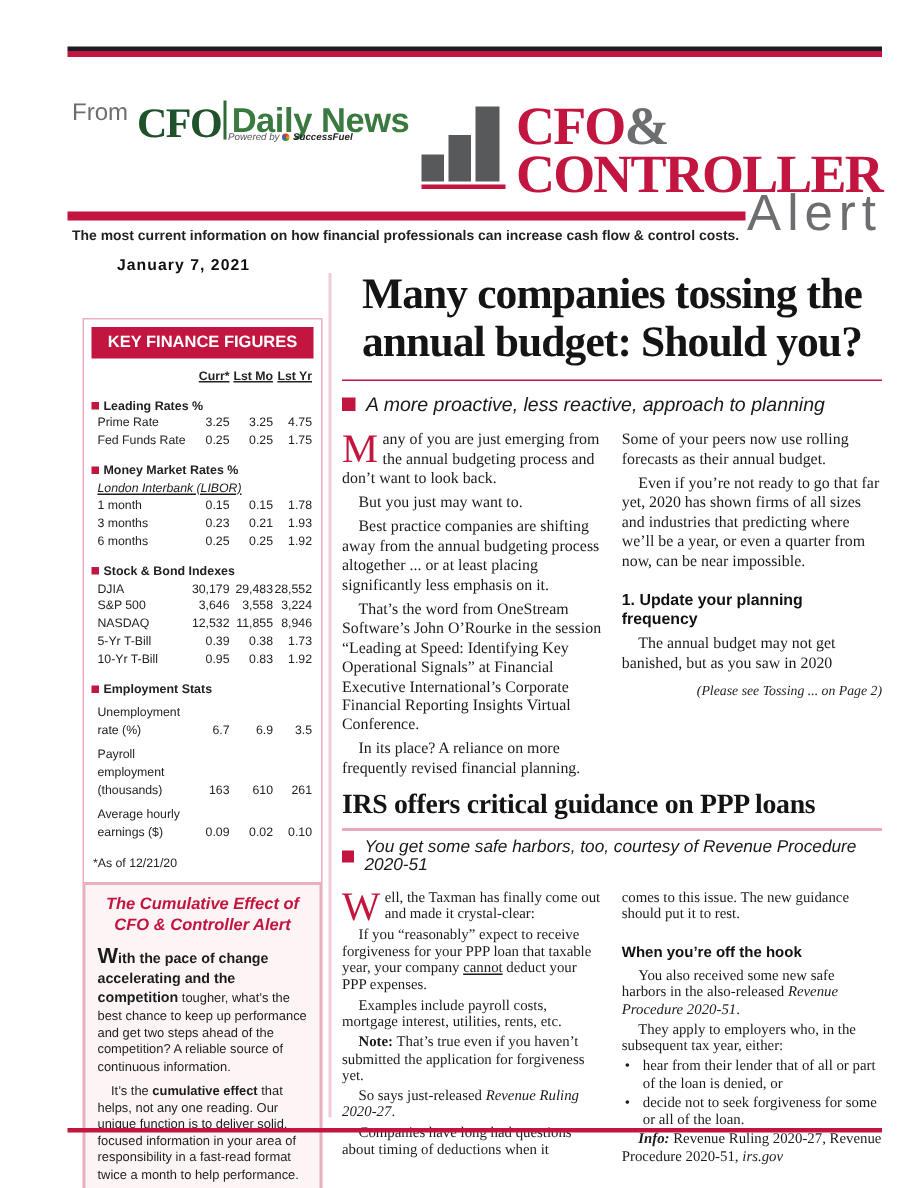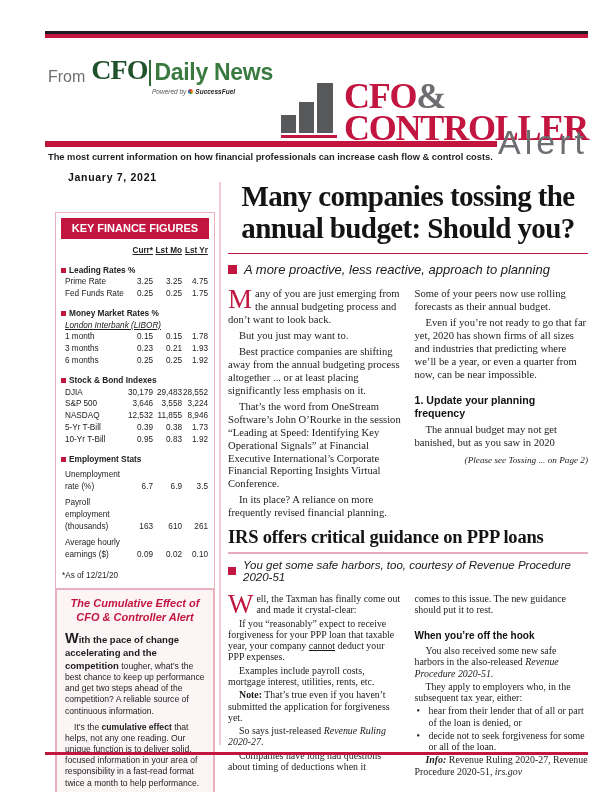--- a/index.html
+++ b/index.html
@@ -4,47 +4,47 @@
 <style>
   html,body{margin:0;padding:0;background:#fff;}
   .page{position:relative;width:612px;height:792px;margin:0 auto;background:#fff;overflow:hidden;
         font-family:"Liberation Sans",sans-serif;color:#1b1b1b;}
 
   
   .topbar-dark{position:absolute;left:45px;top:31px;width:543px;height:3px;background:#1d1c24;}
   .topbar-red{position:absolute;left:45px;top:34px;width:543px;height:4px;background:#c2153f;}
 
   
-  .mast-left{position:absolute;left:48px;top:54px;display:flex;align-items:flex-end;}
+  .mast-left{position:absolute;left:48px;top:67px;display:flex;align-items:flex-start;}
   .from-lbl{font-size:16px;color:#6d6e71;margin-right:6px;}
   .cfo-green{font-family:"Liberation Serif",serif;font-weight:700;font-size:28px;color:#1f512b;letter-spacing:-1px;}
   .green-pipe{width:2px;height:26px;background:#2f6a37;margin:0 3px 0 2px;}
   .daily-news{font-size:23px;font-weight:700;color:#3a7a40;letter-spacing:-0.3px;}
   .powered{position:absolute;left:152px;top:88px;font-size:6.5px;font-style:italic;color:#555;display:flex;align-items:center;gap:2px;}
   .pb-dot{display:inline-block;width:5px;height:5px;border-radius:50%;
           background:conic-gradient(#d33,#f90,#3a8a3a,#36c,#d33);}
   .pb-brand{font-weight:700;color:#222;}
 
   
-  .mast-right{position:absolute;right:24px;top:80px;display:flex;align-items:flex-end;gap:7px;}
+  .mast-right{position:absolute;right:24px;top:68px;display:flex;align-items:flex-end;gap:7px;}
   .chart-icon{display:flex;flex-direction:column;width:56px;margin-bottom:7px;}
   .bars{display:flex;align-items:flex-end;gap:3px;height:50px;}
   .bars span{background:#58595b;}
   .bar1{width:15px;height:18px;}
   .bar2{width:15px;height:31px;}
   .bar3{width:16px;height:50px;}
   .chart-underline{height:3px;background:#c2153f;margin-top:2px;}
   .logo-text{font-family:"Liberation Serif",serif;font-weight:700;line-height:0.9;letter-spacing:-1.2px;}
   .logo-line{font-size:36px;}
   .red-t{color:#c2153f;}
   .amp{color:#6d6e71;}
   .alert-bar{position:absolute;left:45px;top:141px;width:452px;height:6px;background:#c2153f;}
   .alert-word{position:absolute;right:24px;top:123px;font-size:34px;color:#6d6e71;letter-spacing:4px;font-weight:400;}
   .tagline{position:absolute;left:48px;top:152px;font-size:9.3px;font-weight:700;color:#231f20;}
-  .issue-date{position:absolute;left:68px;top:171px;font-size:10.5px;font-weight:700;letter-spacing:0.7px;color:#101010;}
+  .issue-date{position:absolute;left:78px;top:171px;font-size:10.5px;font-weight:700;letter-spacing:0.7px;color:#101010;}
 
   .vdivider{position:absolute;left:219px;top:182px;width:2px;height:563px;background:#f2cbd6;}
   .bottom-rule{position:absolute;left:45px;top:752px;width:543px;height:3px;background:#c2153f;}
 
   
   .ft{position:absolute;left:55px;top:212px;width:160px;box-sizing:border-box;
       border:1.5px solid #eab0c0;background:#fff;padding:5px 5px 8px;}
   .ft-title{background:#c2153f;color:#fff;font-weight:700;font-size:11px;text-align:center;padding:4px 0 5px;}
   .ft-row{display:grid;grid-template-columns:62px 26px 29px 26px;align-items:end;
           padding-left:4px;font-size:8.2px;line-height:1.45;color:#222;}

